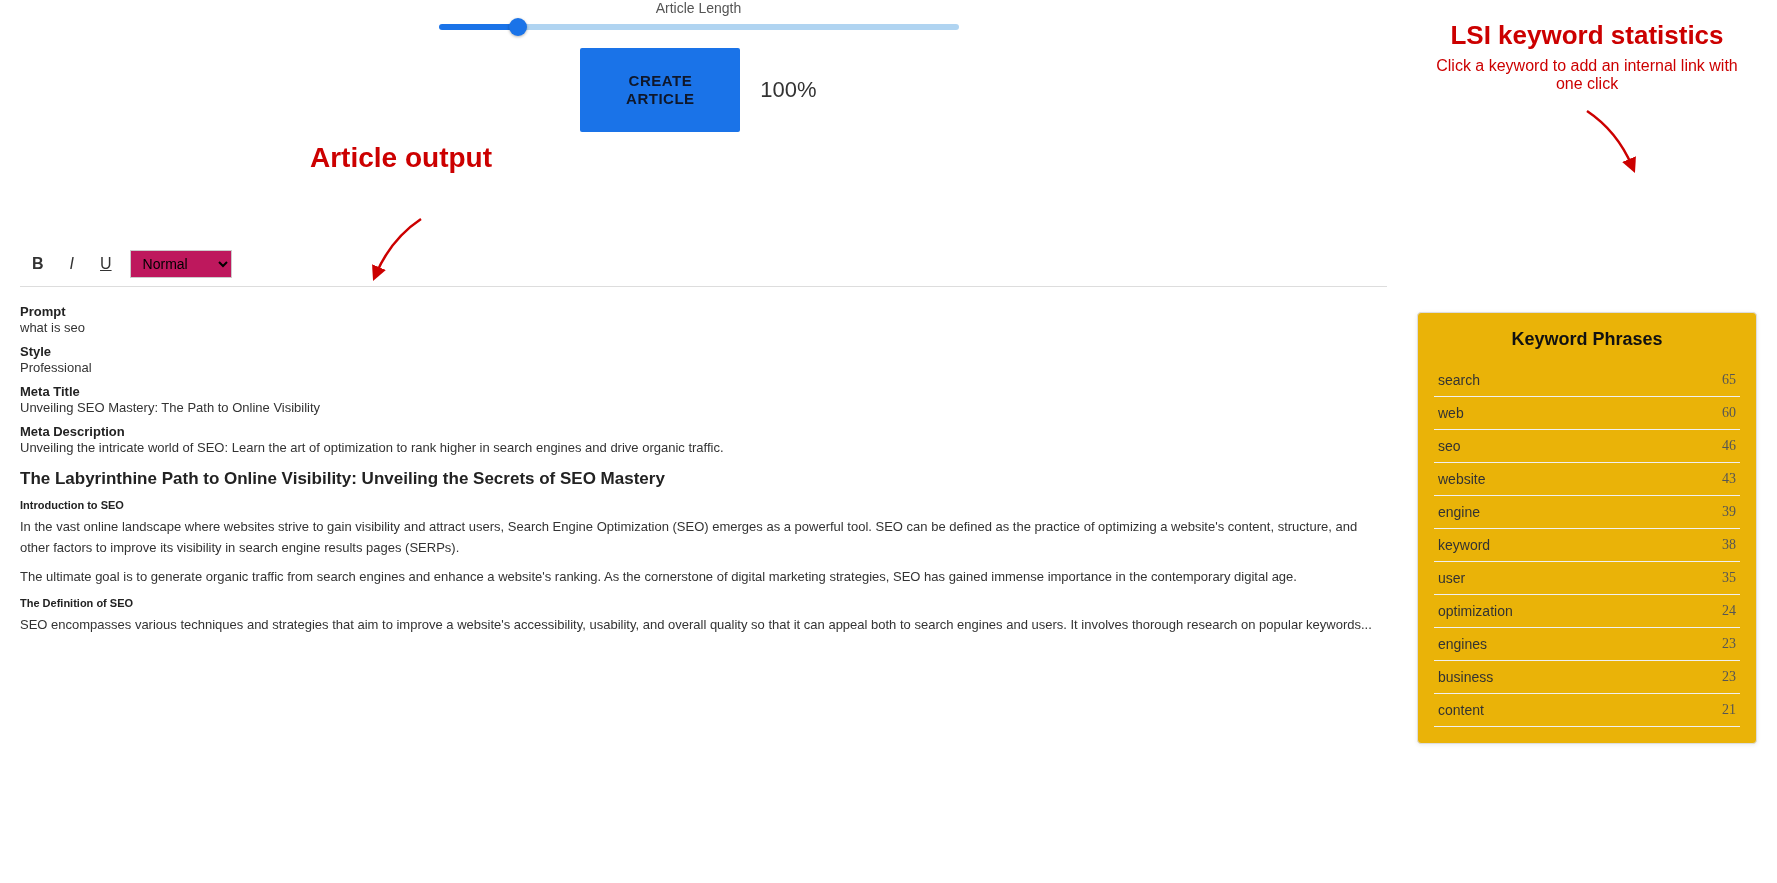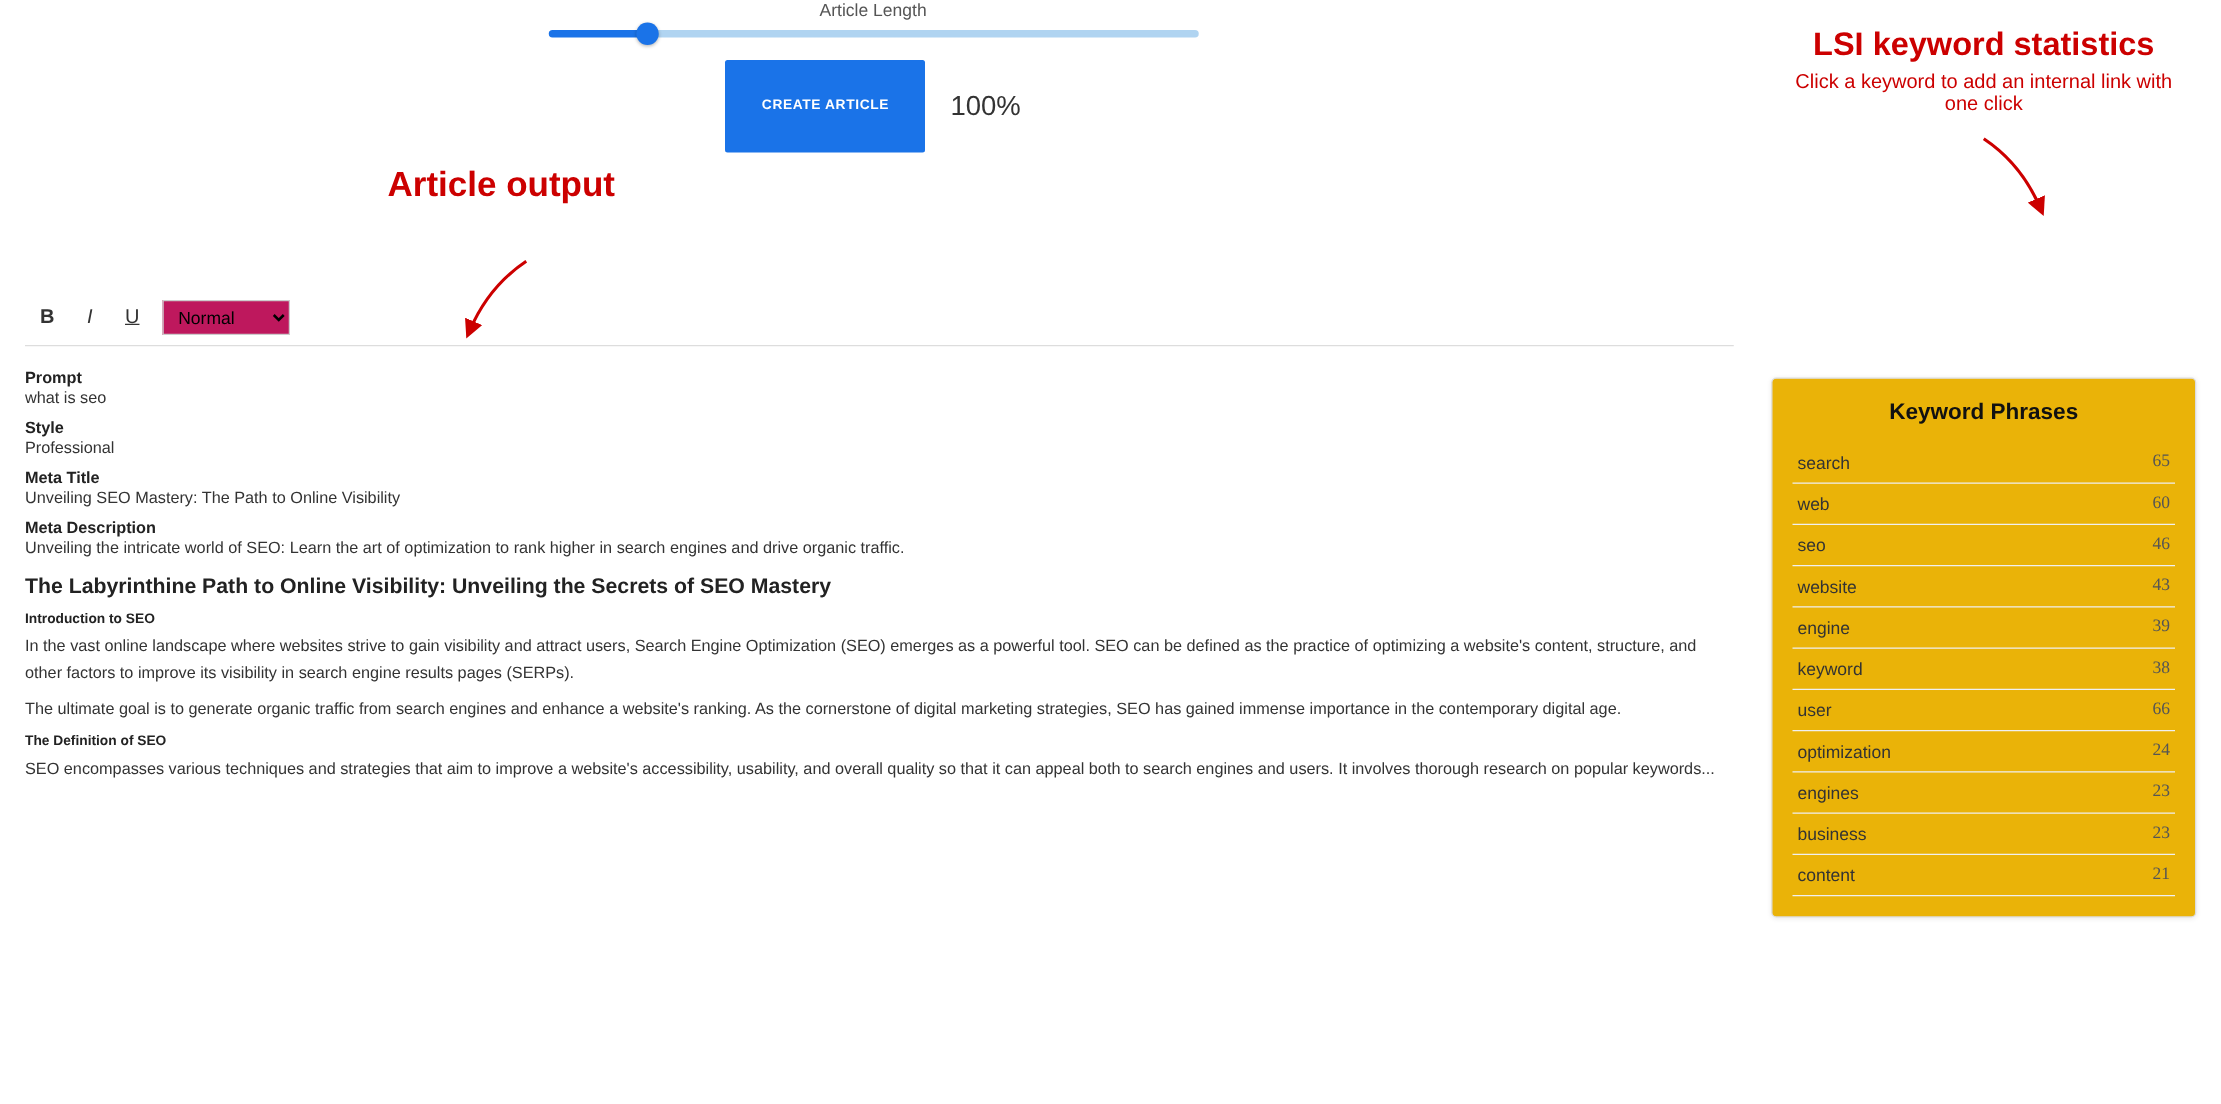--- a/index.html
+++ b/index.html
@@ -44,30 +44,30 @@
 
     .create-row {
       display: flex;
       align-items: center;
       gap: 20px;
       margin-top: 18px;
     }
 
     .create-btn {
       background: #1a73e8;
-      color: #ffffff;
+      color: #0f172a;
       border: none;
       padding: 18px 22px;
-      font-size: 11px;
+      font-size: 15px;
       font-weight: bold;
       letter-spacing: 0.5px;
       cursor: pointer;
       border-radius: 2px;
       width: 160px;
-      height: 74px;
+      height: 84px;
       line-height: 1.2;
     }
 
     .percent-label {
       font-size: 22px;
       color: #333;
       font-weight: 500;
     }
 
     .main-area {
@@ -317,21 +317,21 @@
         <div class="keyword-row">
           <span class="keyword-word">engine</span>
           <span class="keyword-count">39</span>
         </div>
         <div class="keyword-row">
           <span class="keyword-word">keyword</span>
           <span class="keyword-count">38</span>
         </div>
         <div class="keyword-row">
           <span class="keyword-word">user</span>
-          <span class="keyword-count">66</span>
+          <span class="keyword-count">35</span>
         </div>
         <div class="keyword-row">
           <span class="keyword-word">optimization</span>
           <span class="keyword-count">24</span>
         </div>
         <div class="keyword-row">
           <span class="keyword-word">engines</span>
           <span class="keyword-count">23</span>
         </div>
         <div class="keyword-row">

